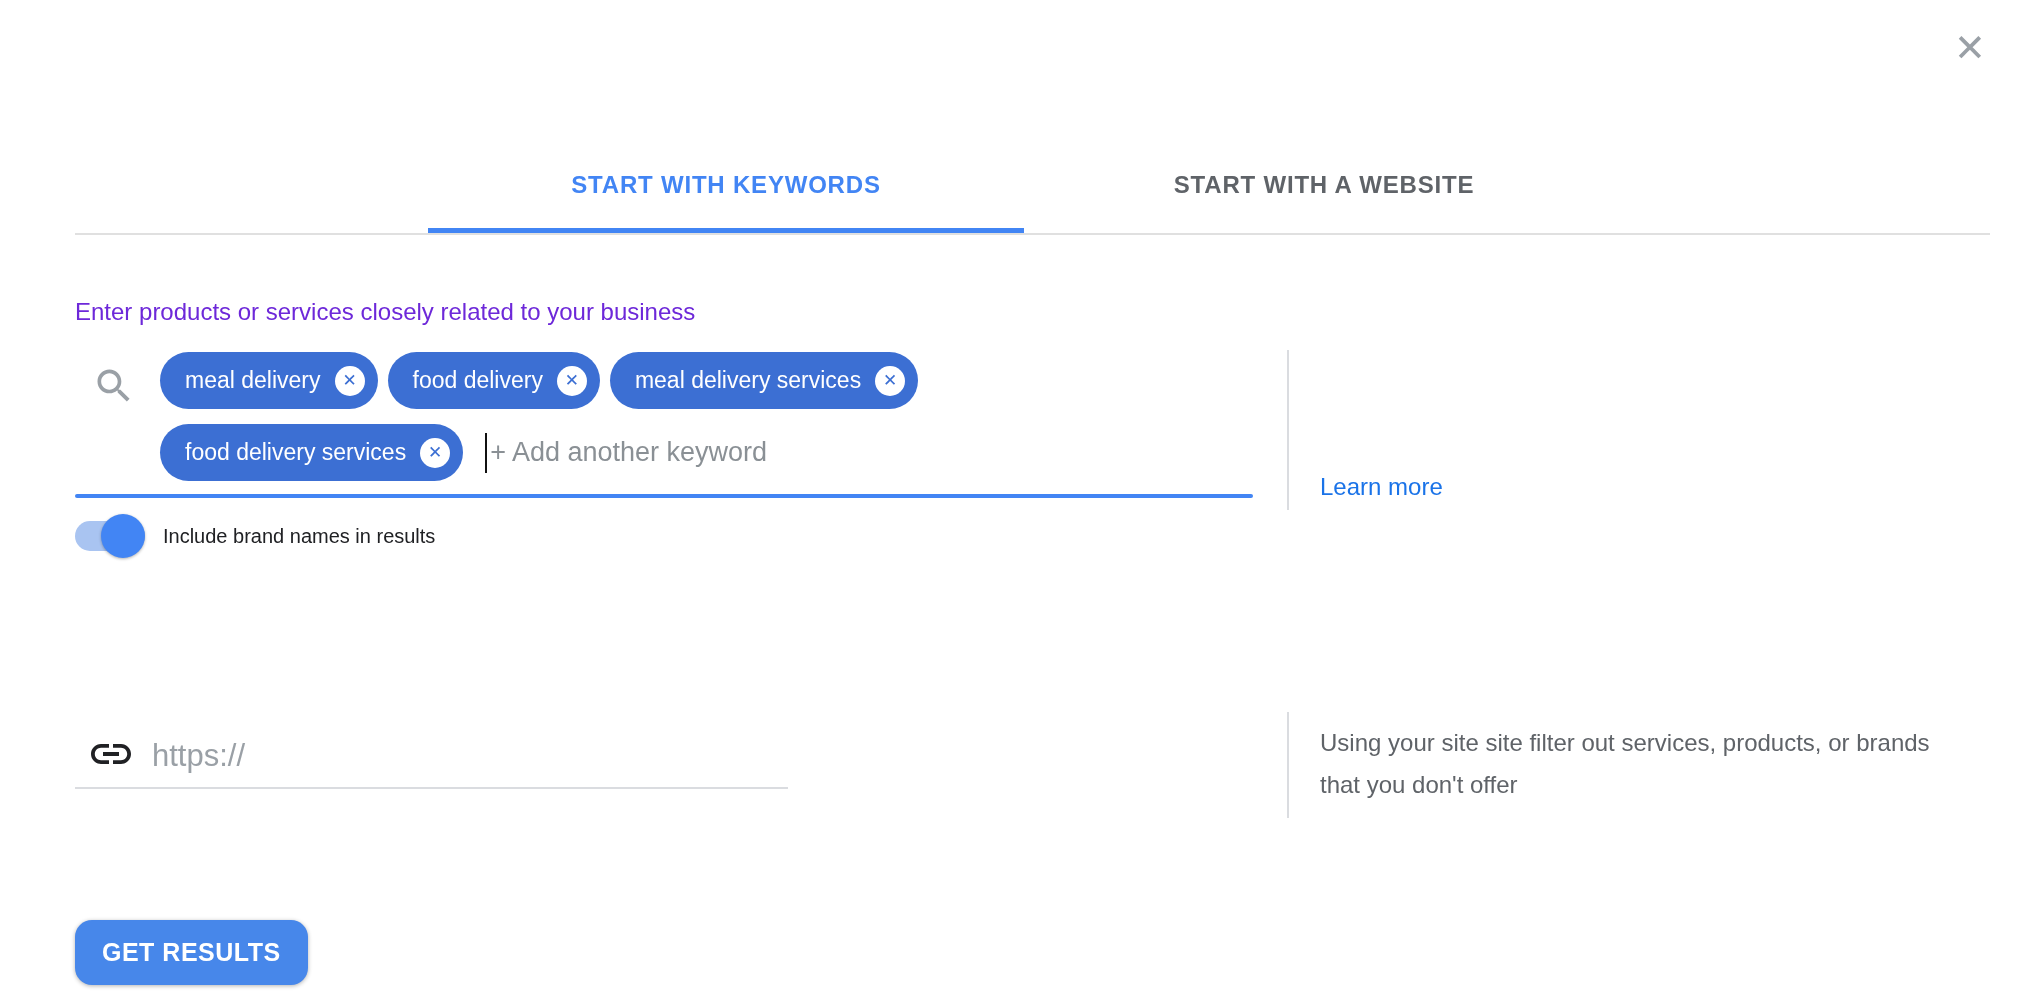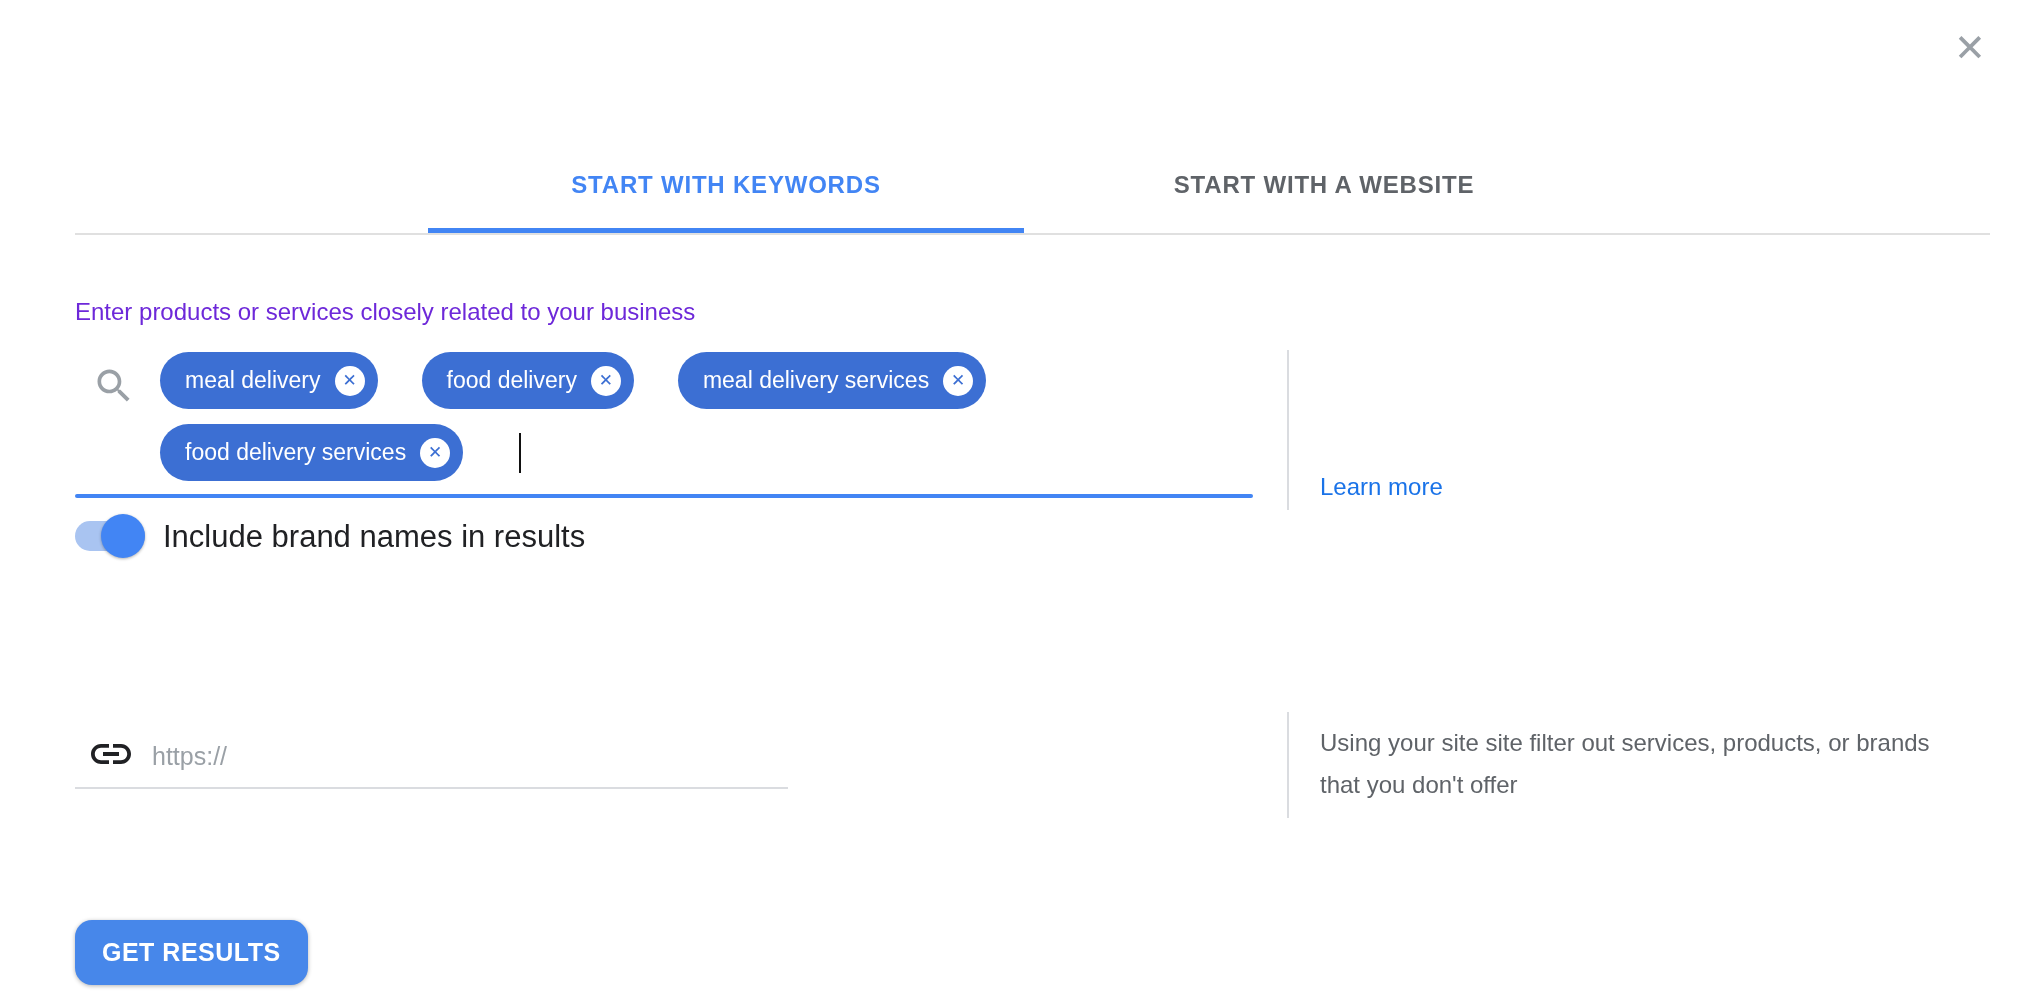--- a/index.html
+++ b/index.html
@@ -16,52 +16,52 @@
   .tab-keywords { left:428px; width:596px; color:#4285f4; }
   .tab-website  { left:1024px; width:600px; color:#5f6368; }
   .tab-separator { position:absolute; left:75px; top:233px; width:1915px; height:2px; background:#e0e0e0; }
   .tab-underline { position:absolute; left:428px; top:228px; width:596px; height:5px; background:#4285f4; }
 
   
   .section-label { position:absolute; font-size:24px; color:#6d28d9; }
   .kw-label { left:75px; top:298px; }
   .search-icon { position:absolute; left:92px; top:364px; }
   .chips-area { position:absolute; left:160px; top:352px; width:1100px; display:flex; flex-wrap:wrap; column-gap:26px; row-gap:15px; }
-  .chip-row { display:flex; column-gap:44px; width:100%; }
+  .chip-row { display:flex; column-gap:10px; width:100%; }
   .chip { display:inline-flex; align-items:center; height:57px; background:#3c6fd3; border-radius:29px;
           padding:0 13px 0 25px; color:#ffffff; font-size:23px; cursor:default; flex:0 0 auto; }
   .chip-label { margin-right:14px; white-space:nowrap; }
   .chip-remove { width:30px; height:30px; background:#ffffff; color:#3c6fd3; border-radius:50%;
                  display:flex; align-items:center; justify-content:center; font-size:17px; font-weight:700; cursor:pointer; }
   .kw-input { display:flex; align-items:center; height:57px; cursor:text; }
   .caret { width:2px; height:40px; background:#111111; margin-left:12px; }
   .kw-placeholder { font-size:27px; color:#8a9095; margin-left:3px; white-space:nowrap; }
   .kw-underline { position:absolute; left:75px; top:494px; width:1178px; height:4px; background:#4285f4; border-radius:2px; }
 
   
   .toggle { position:absolute; left:75px; top:514px; width:72px; height:44px; cursor:pointer; }
   .toggle-track { position:absolute; left:0; top:7px; width:70px; height:30px; border-radius:15px; background:#a9c4f1; }
   .toggle-thumb { position:absolute; left:26px; top:0; width:44px; height:44px; border-radius:50%; background:#4285f4;
                   box-shadow:0 1px 3px rgba(0,0,0,0.3); }
-  .toggle-label { position:absolute; left:163px; top:521px; font-size:31px; line-height:31px; color:#202124; }
+  .toggle-label { position:absolute; left:163px; top:521px; font-size:20px; line-height:31px; color:#202124; }
 
   
   .help-divider { position:absolute; left:1287px; width:2px; background:#dadce0; }
   .divider-1 { top:350px; height:160px; }
   .divider-2 { top:712px; height:106px; }
   .help-text { position:absolute; left:1320px; font-size:24px; line-height:42px; color:#5f6368; }
   .help-1 { top:348px; width:648px; }
   .help-2 { top:722px; width:640px; }
   .learn-more { position:absolute; left:1320px; top:473px; font-size:24px; color:#1a73e8; cursor:pointer; text-decoration:none; }
 
   
   .domain-label { left:75px; top:686px; }
   .link-icon { position:absolute; left:87px; top:730px; }
   .domain-input { position:absolute; left:152px; top:736px; width:600px; height:40px; border:none; outline:none;
-                  font-size:25px; color:#c2410c; font-family:"Liberation Sans","DejaVu Sans",sans-serif; background:transparent; }
+                  font-size:31px; color:#c2410c; font-family:"Liberation Sans","DejaVu Sans",sans-serif; background:transparent; }
   .domain-input::placeholder { color:#9aa0a6; }
   .domain-underline { position:absolute; left:75px; top:787px; width:713px; height:2px; background:#dadce0; }
 
   
   .get-results { position:absolute; left:75px; top:920px; height:65px; padding:0 27px; background:#4787ea; border:none;
                  border-radius:17px; color:#ffffff; font-size:25px; font-weight:700; letter-spacing:0.5px;
                  font-family:"Liberation Sans","DejaVu Sans",sans-serif; box-shadow:0 1px 4px rgba(0,0,0,0.3); cursor:pointer; }
 </style>
 </head>
 <body>
@@ -98,20 +98,21 @@
         <span class="chip-remove">✕</span>
       </span>
     </div>
     <div class="chip-row">
       <span class="chip">
         <span class="chip-label">food delivery services</span>
         <span class="chip-remove">✕</span>
       </span>
       <span class="kw-input">
         <span class="caret"></span>
+        <span class="kw-placeholder">+ Add another keyword</span>
       </span>
     </div>
   </div>
   <div class="kw-underline"></div>
 
   <div class="toggle">
     <div class="toggle-track"></div>
     <div class="toggle-thumb"></div>
   </div>
   <div class="toggle-label">Include brand names in results</div>

